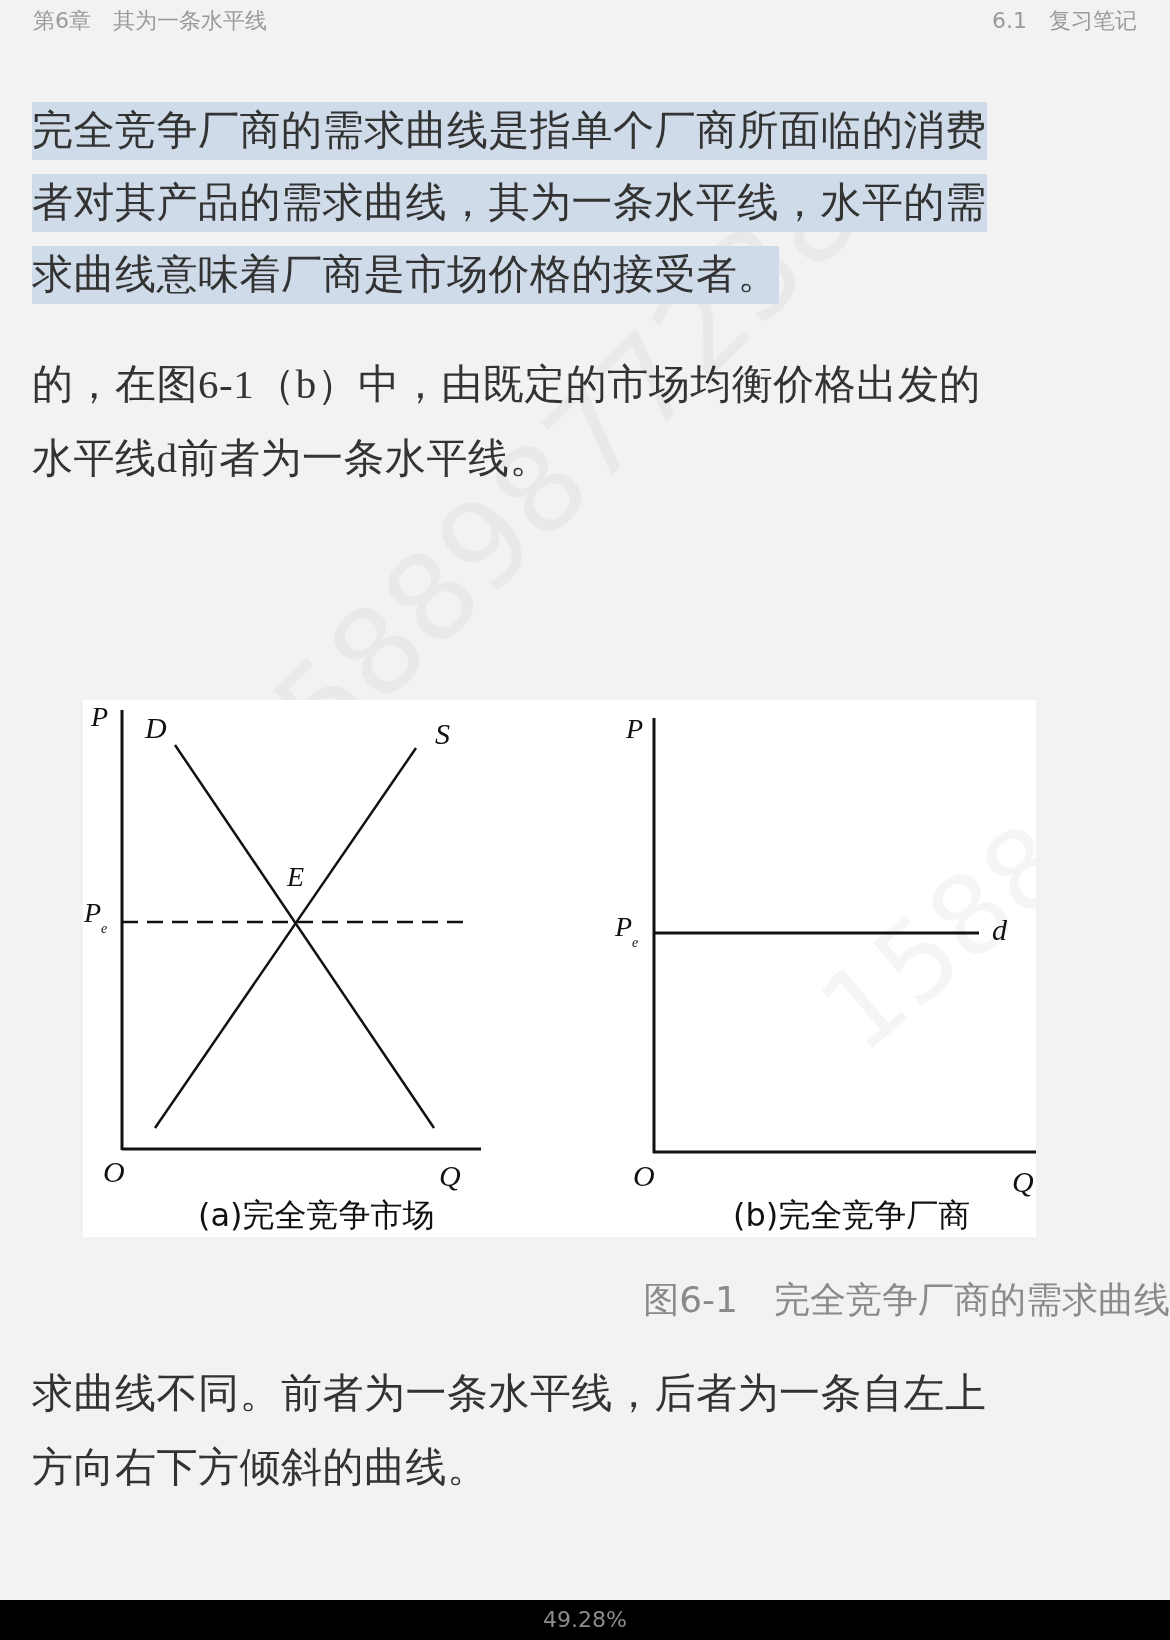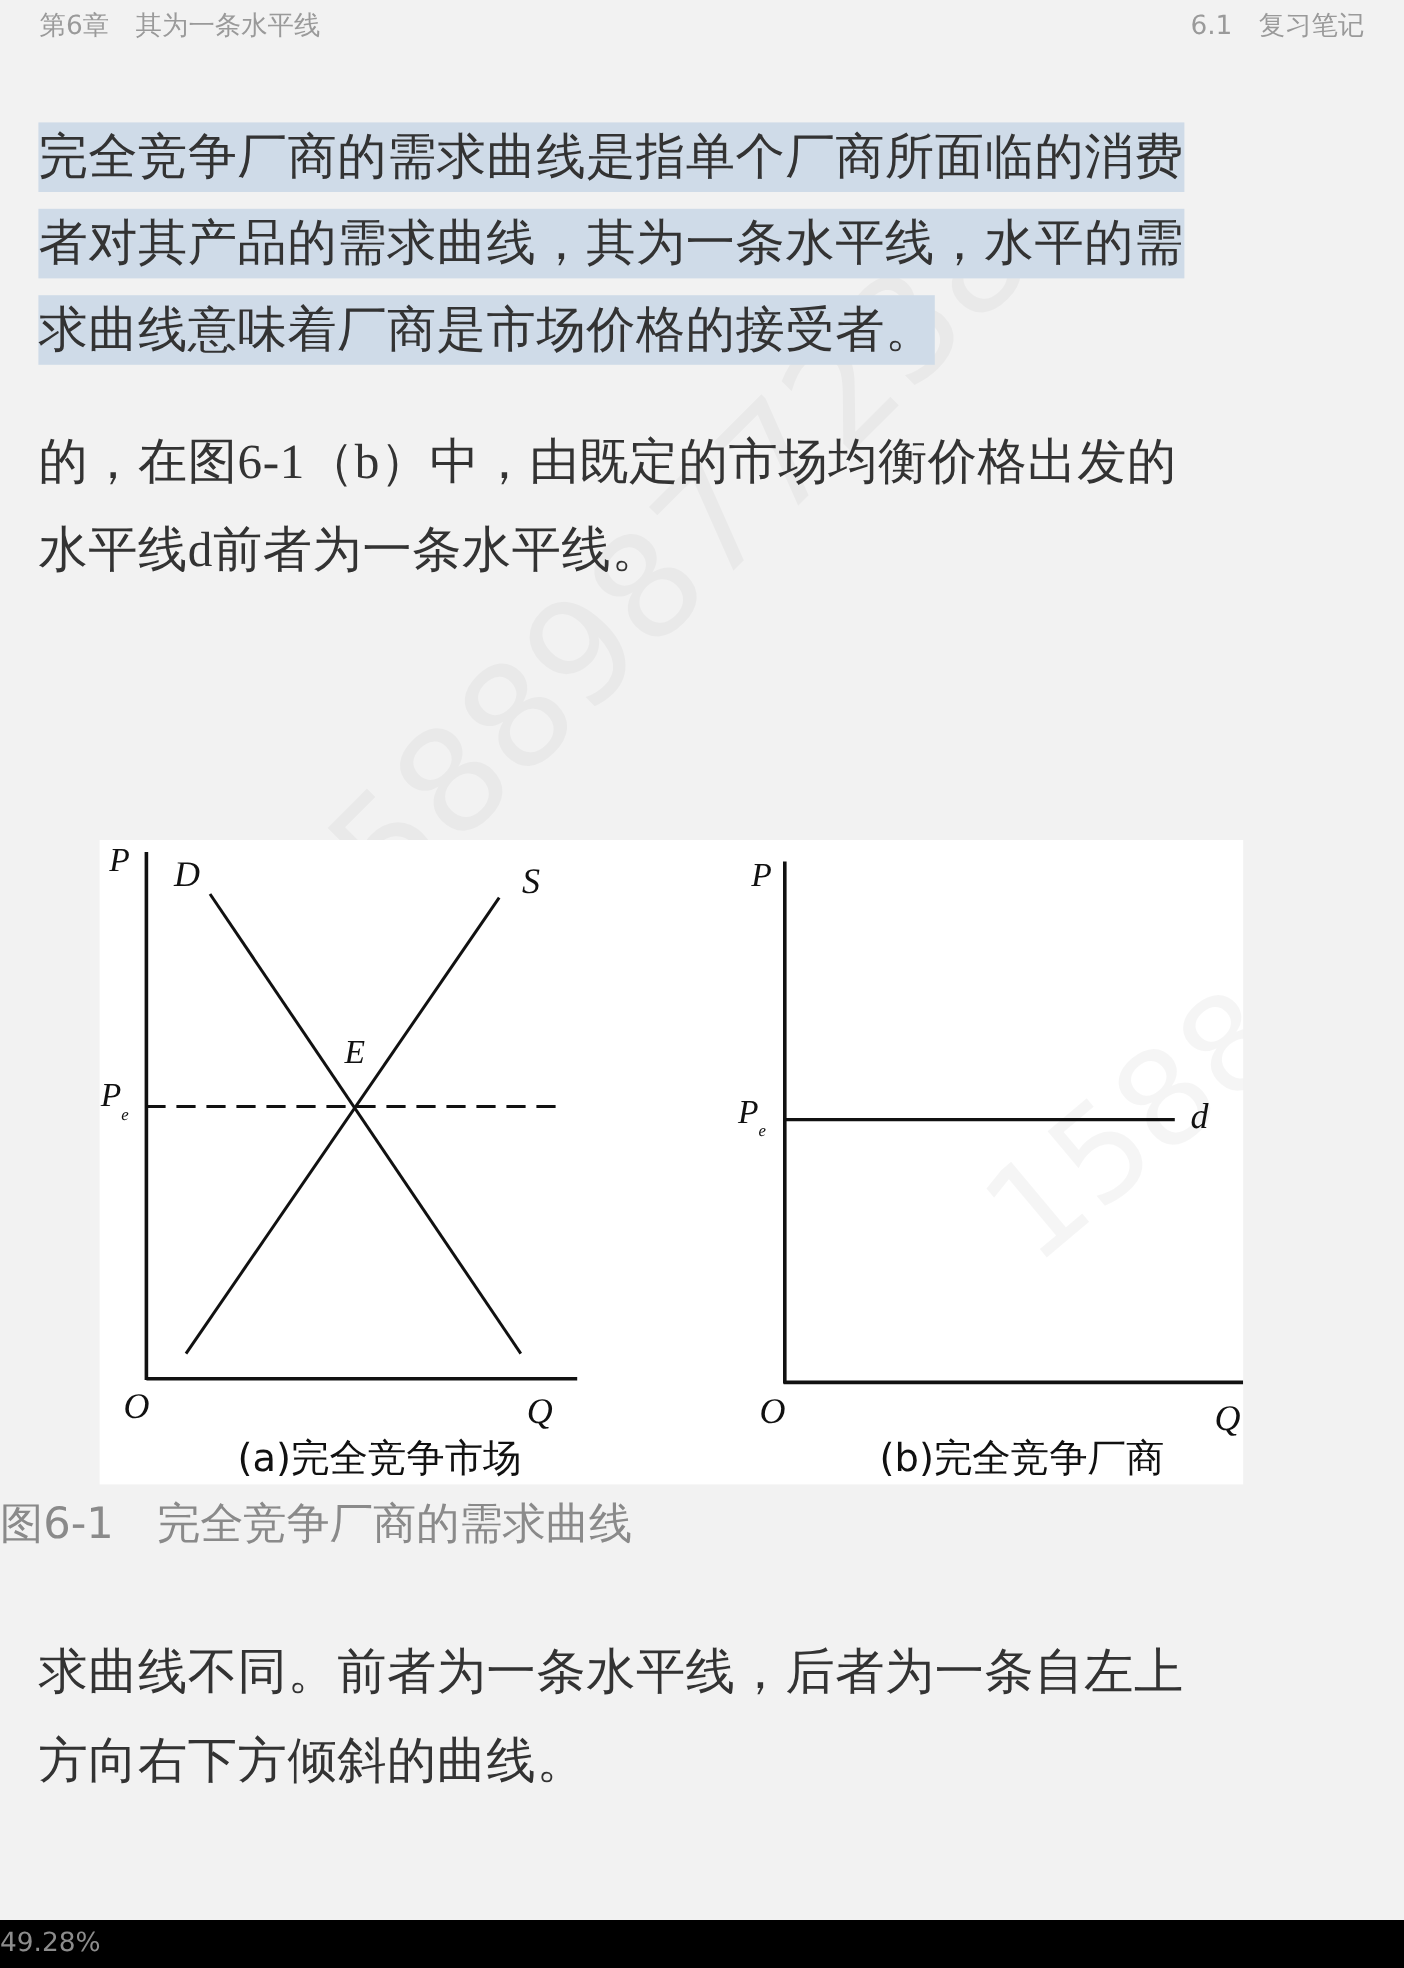--- a/index.html
+++ b/index.html
@@ -36,28 +36,28 @@
     font-family:"DejaVu Sans", sans-serif; transform:rotate(-45deg);
     white-space:nowrap; pointer-events:none;
   }
 
   .figure {
     position:absolute; left:83px; top:700px; width:953px; height:537px;
     background:#ffffff;
   }
   .figure svg { position:absolute; left:0; top:0; }
   .fig-caption {
-    position:absolute; top:1246px; left:0; width:1170px; text-align:left;
+    position:absolute; top:1276px; left:0; width:1170px; text-align:right;
     font-size:36px; color:#8a8a8a; white-space:pre;
   }
   #p3 { top:1356px; }
 
   .bottom-bar {
     position:absolute; left:0; top:1600px; width:1170px; height:40px;
-    background:#000; color:#8c8c8c; font-size:22px; text-align:left;
+    background:#000; color:#8c8c8c; font-size:22px; text-align:center;
     line-height:40px;
   }
 </style>
 </head>
 <body>
 
 <div class="header">
   <span class="left">第6章　其为一条水平线</span>
   <span class="right">6.1　复习笔记</span>
 </div>

